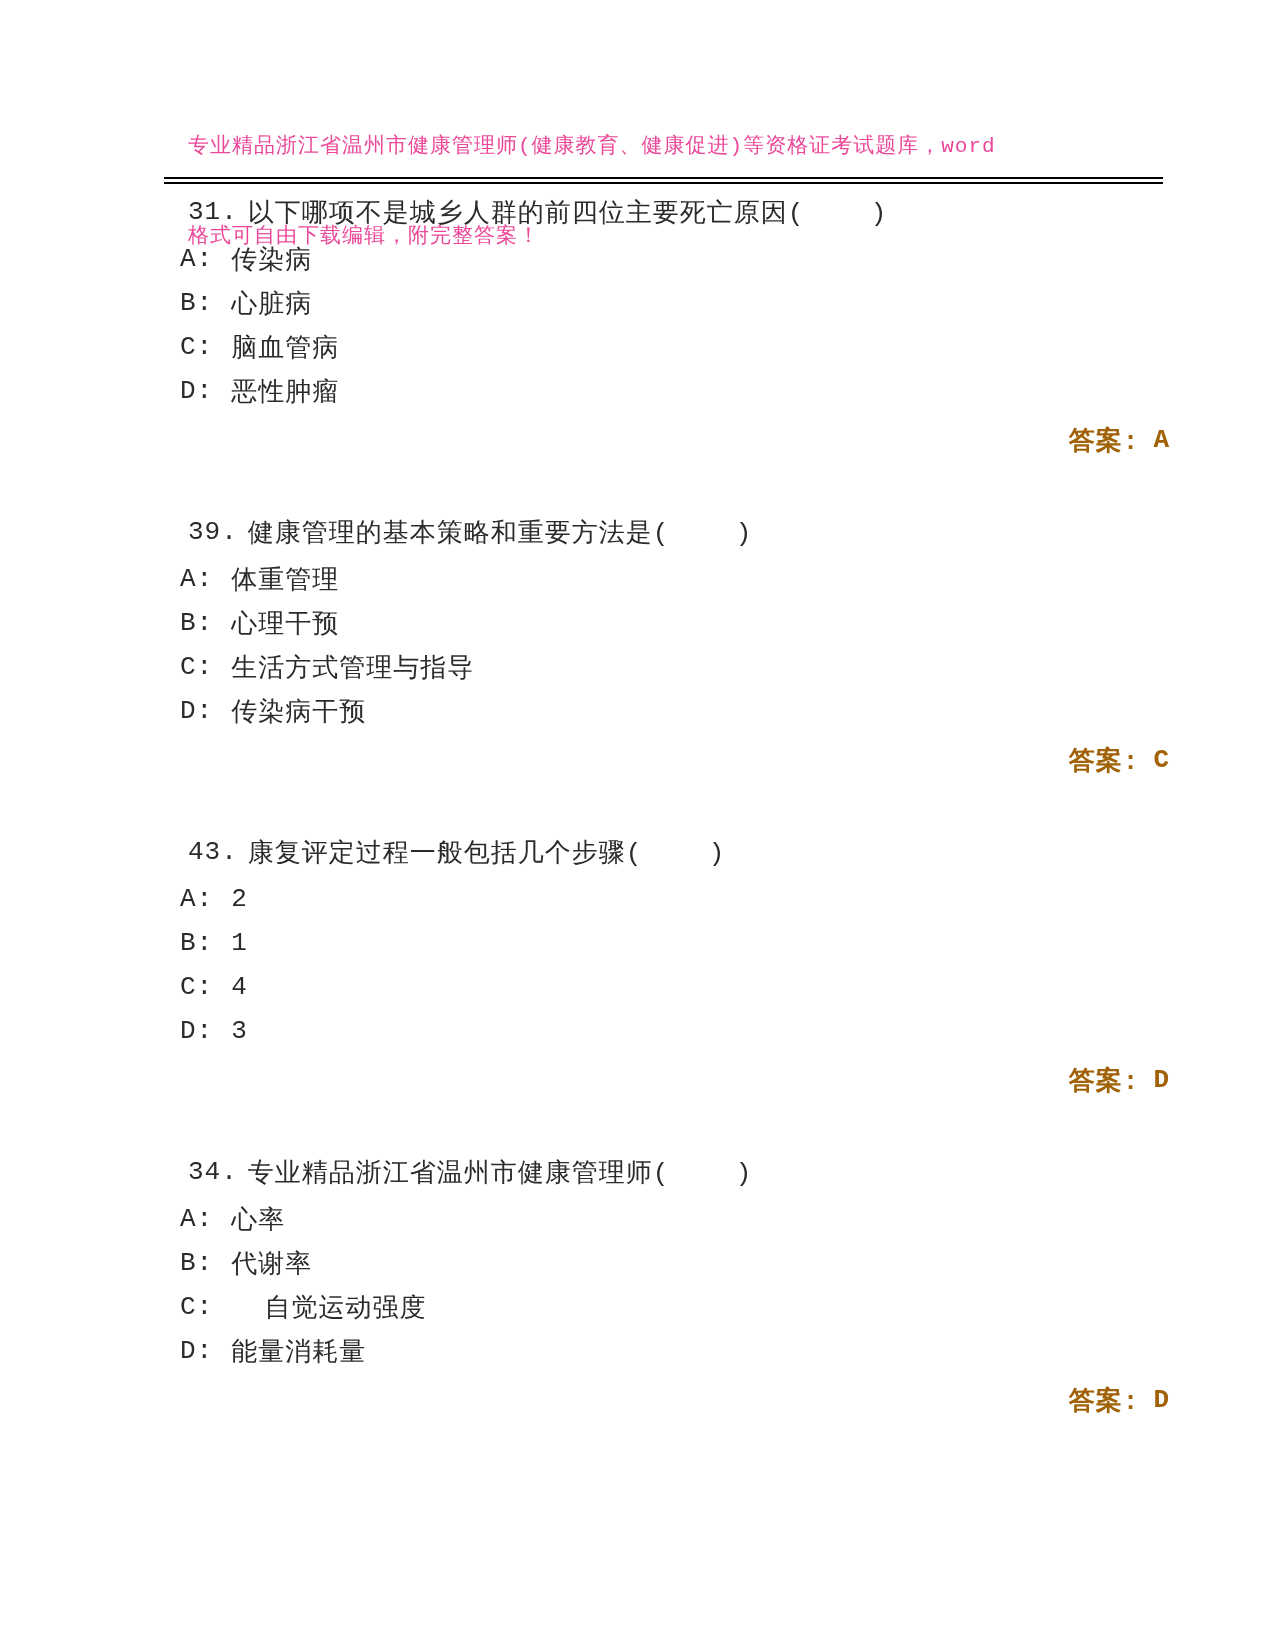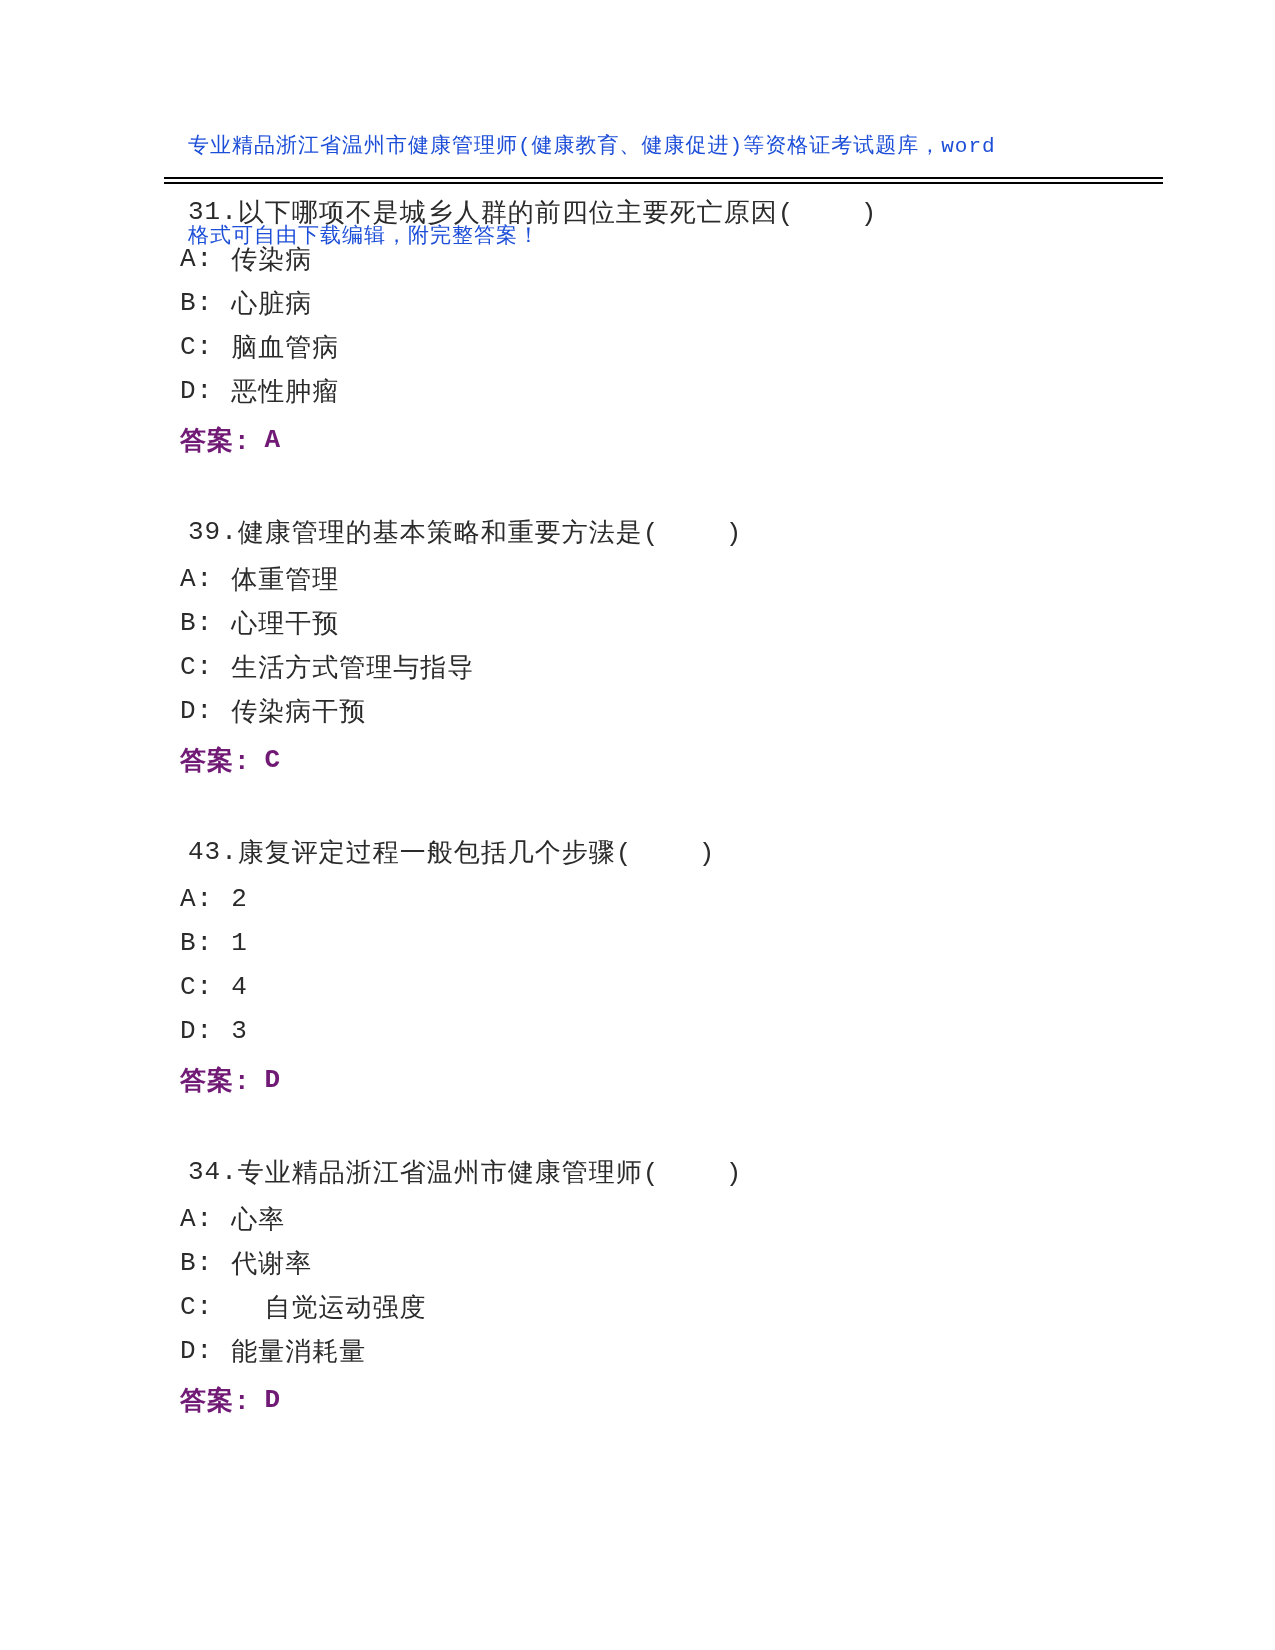--- a/index.html
+++ b/index.html
@@ -16,21 +16,21 @@
     font-family: "Liberation Mono", "DejaVu Sans Mono", monospace;
   }
   .doc-header {
     position: absolute;
     left: 188px;
     top: 72px;
     width: 920px;
     font-size: 21px;
     line-height: 30px;
     letter-spacing: 1px;
-    color: #1d4ed8;
+    color: #ec4899;
     white-space: pre-wrap;
   }
   .doc-header .hline { display: block; }
   .double-rule {
     position: absolute;
     left: 164px;
     top: 177px;
     width: 999px;
     height: 3px;
     border-top: 2px solid #000000;
@@ -47,42 +47,43 @@
   }
   .question-block { margin: 0 0 48px 0; }
   .q-line {
     height: 44px;
     display: flex;
     align-items: center;
     padding-left: 8px;
     margin-bottom: 3px;
     white-space: pre;
   }
-  .q-number { }
+  .q-number { margin-right: 10px; }
   .q-text { white-space: pre-wrap; }
   .opt-line {
     height: 44px;
     display: flex;
     align-items: center;
     white-space: pre;
   }
   .opt-label {
     display: inline-block;
     min-width: 31px;
     margin-right: 18px;
   }
   .opt-text { white-space: pre-wrap; }
   .ans-line {
     height: 44px;
     display: flex;
     align-items: center;
     margin-top: 5px;
     font-weight: bold;
-    color: #701a75;
+    color: #a16207;
     white-space: pre;
+    justify-content: flex-end;
   }
   .ans-label { margin-right: 14px; }
 </style>
 </head>
 <body>
 
 <div class="page">
 
   <div class="doc-header">
     <span class="hline">专业精品浙江省温州市健康管理师(健康教育、健康促进)等资格证考试题库，word</span>

